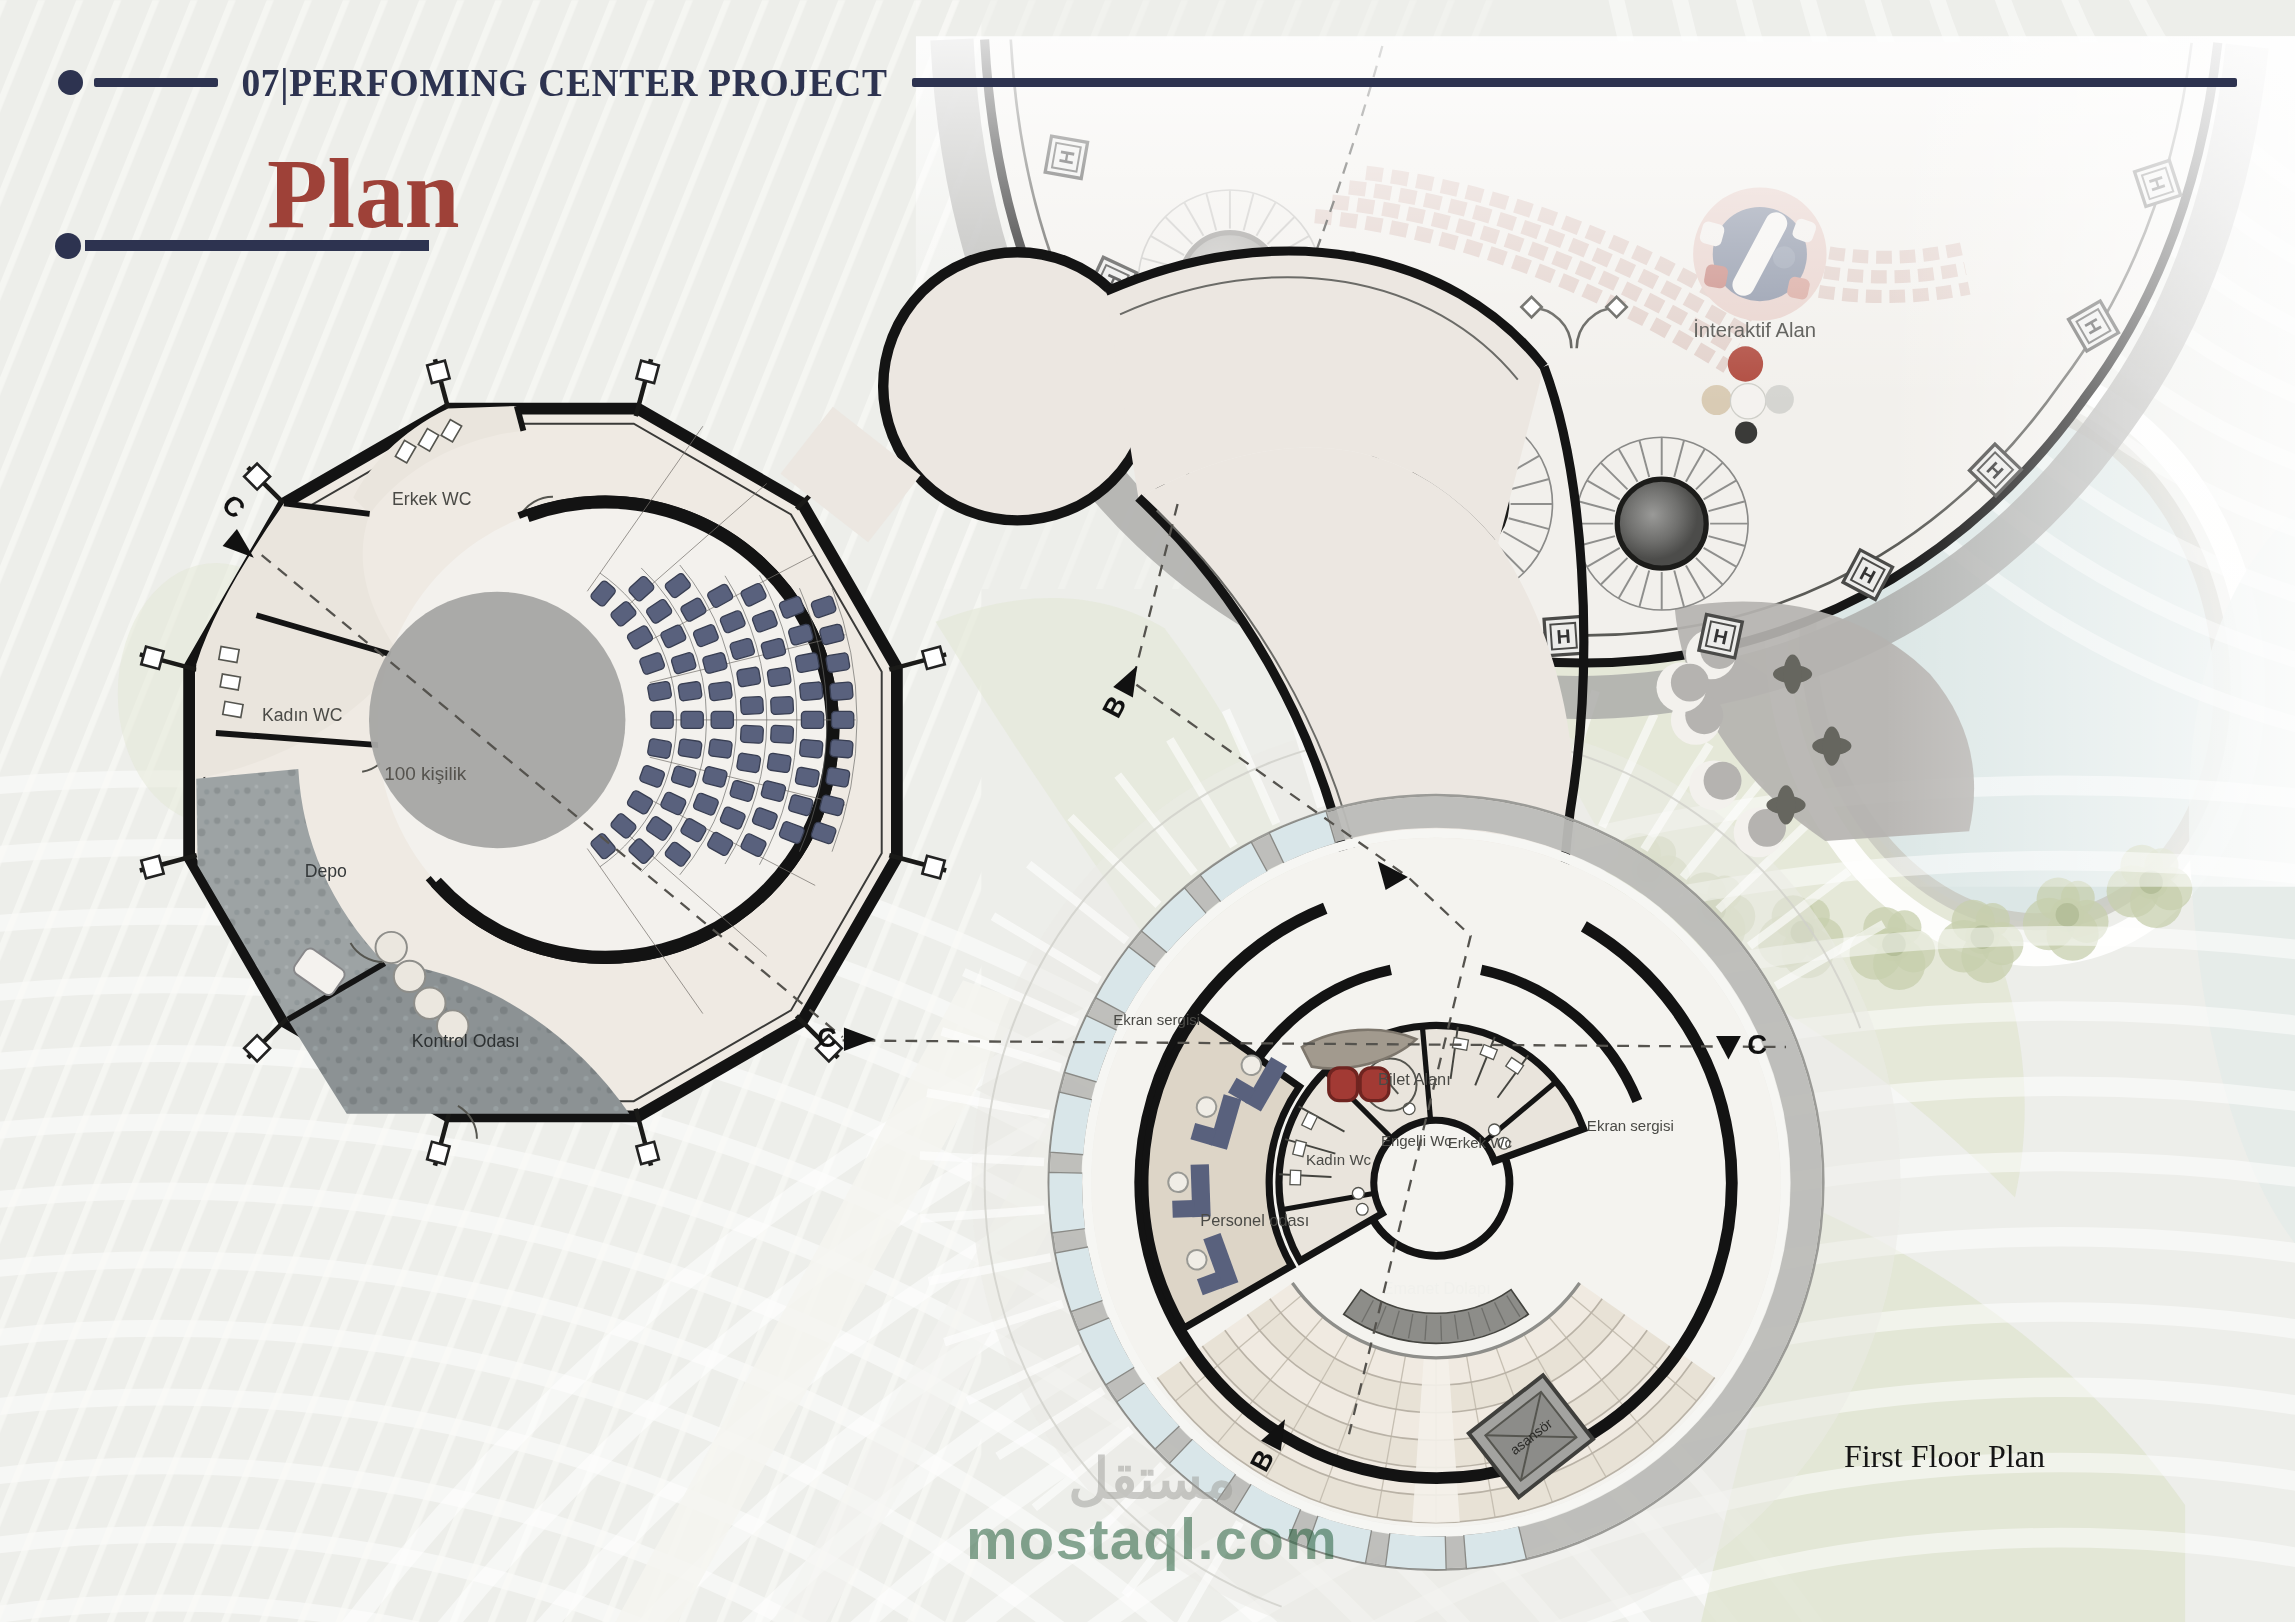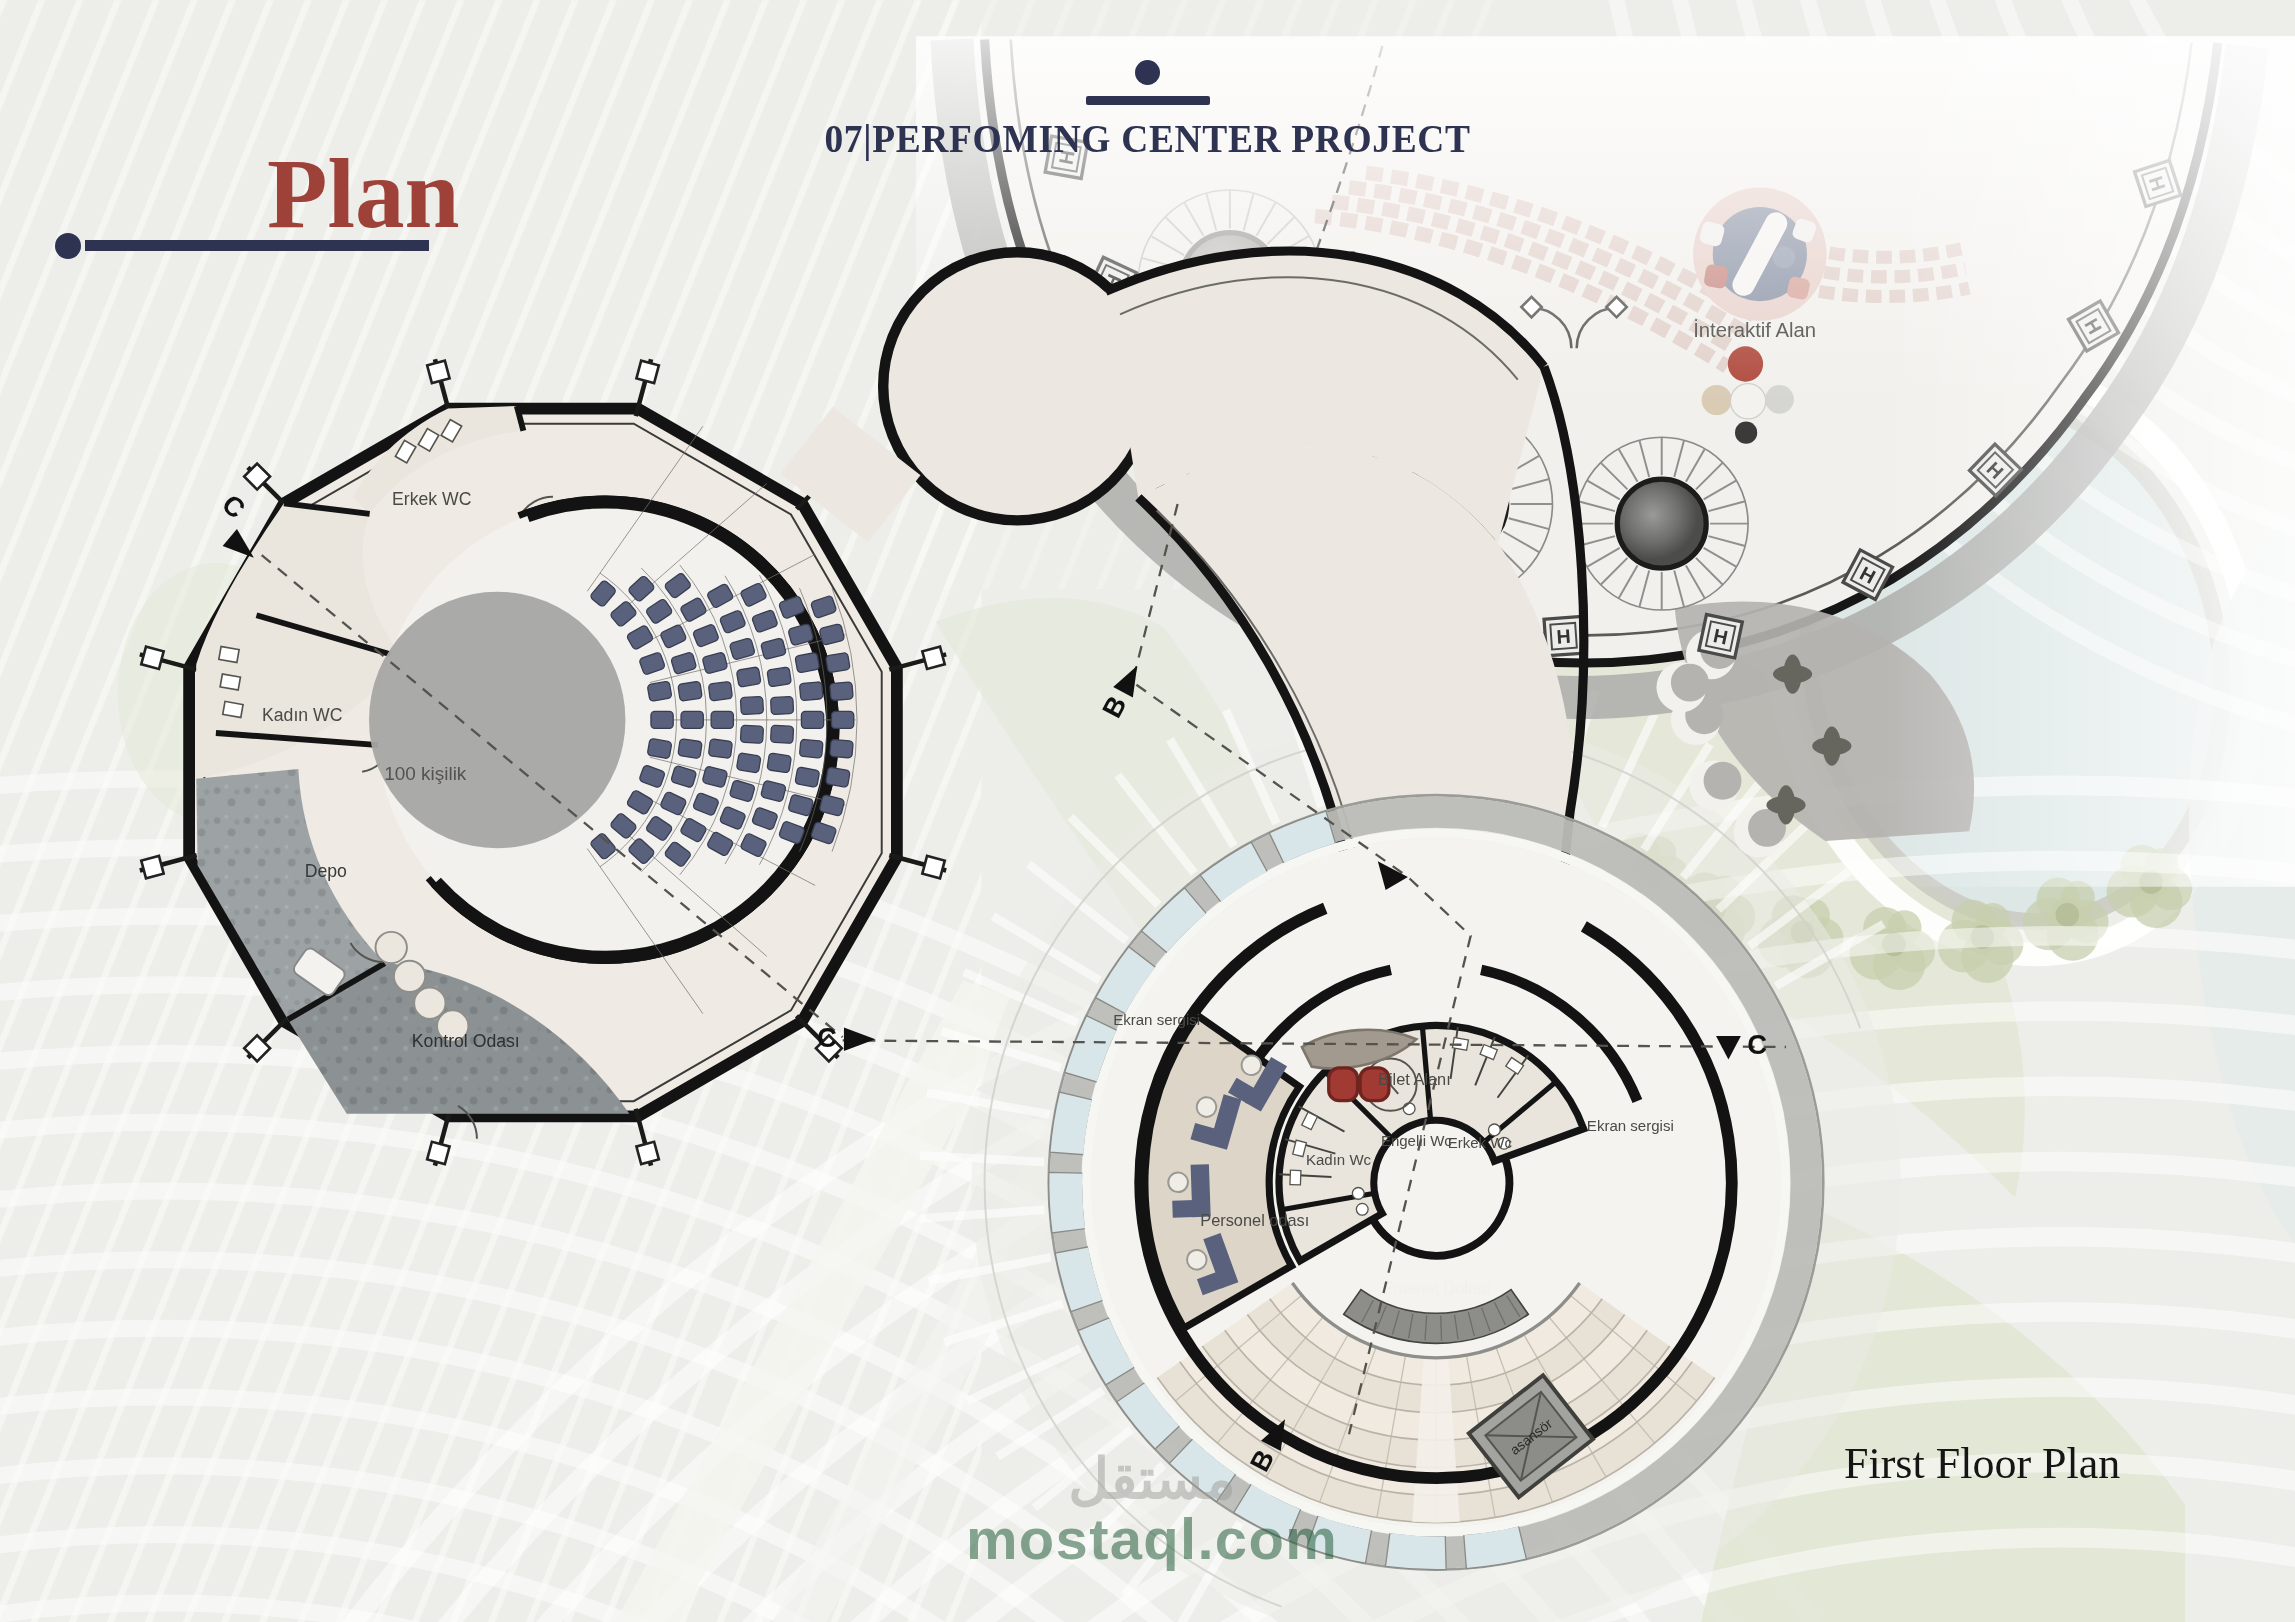--- a/index.html
+++ b/index.html
@@ -1,30 +1,30 @@
 <!DOCTYPE html>
 <html style="font-size:10.5px"><head>
 <meta charset="utf-8">
 <style>
   html,body{margin:0;padding:0;background:#d8d8d4;}
   .board{position:relative;width:2295px;height:1623px;overflow:hidden;
          background:#edeeea;font-family:"Liberation Sans",sans-serif;}
   svg{position:absolute;left:0;top:0;}
-  .hdr{position:absolute;left:58px;top:60px;width:2179px;display:flex;align-items:center;gap:10.5px;flex-direction:column;}
+  .hdr{position:absolute;left:58px;top:60px;width:2179px;display:flex;align-items:center;gap:10.5px;}
   .hdr .dot{width:25px;height:25px;border-radius:50%;background:#2d3350;flex:0 0 auto;}
   .hdr .ln1{width:124px;height:9.8px;background:#2d3350;border-radius:2px;}
   .hdr .txt{font-family:"Liberation Serif",serif;font-weight:bold;font-size:39px;
             color:#2d3350;letter-spacing:0.7px;white-space:nowrap;transform:scaleX(.96);}
   .hdr .ln2{flex:1;height:9.8px;background:#2d3350;border-radius:2px;}
   .plan-title{position:absolute;left:267px;top:137px;font-family:"Liberation Serif",serif;
               font-weight:bold;font-size:99px;color:#9e4138;}
   .plan-underline{position:absolute;left:85px;top:240px;width:344px;height:11px;background:#2d3350;}
   .plan-underline-dot{position:absolute;left:55px;top:233px;width:26px;height:26px;border-radius:50%;background:#2d3350;}
   .caption{position:absolute;left:1844px;top:1438px;font-family:"Liberation Serif",serif;
-           font-size:44px;color:#151515;}
+           font-size:32px;color:#151515;}
   .wm{position:absolute;left:949px;top:1451px;width:406px;text-align:center;opacity:.5;pointer-events:none;}
   .wm .ar{font-size:56px;font-weight:bold;color:#9d9d99;line-height:1.0;}
   .wm .dom{font-size:58px;font-weight:bold;color:#14532d;line-height:1.1;letter-spacing:1.3px;}
   text{font-family:"Liberation Sans",sans-serif;}
 </style>
 </head>
 <body>
 
 <div class="board">
 

